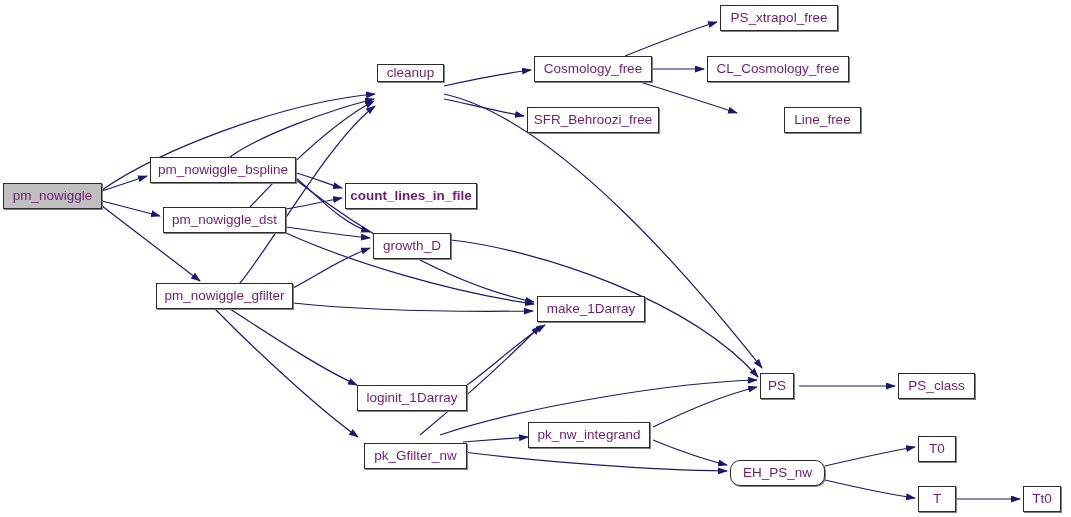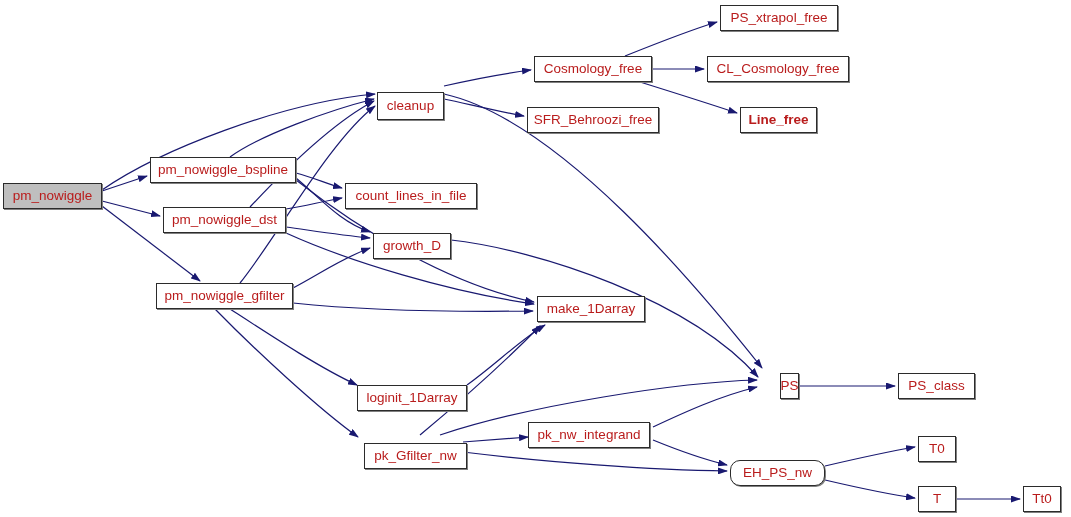--- a/index.html
+++ b/index.html
@@ -9,21 +9,21 @@
     background:#ffffff;
     font-family:"Liberation Sans", sans-serif;
     overflow:hidden;
   }
   #edges{position:absolute;left:0;top:0;width:1071px;height:517px;}
   .node{
     position:absolute;
     box-sizing:border-box;
     border:1px solid #2b2b2b;
     background:#ffffff;
-    color:#b91c1c;
+    color:#701a75;
     display:flex;
     align-items:center;
     justify-content:center;
     font-size:13.5px;
     line-height:1;
     white-space:nowrap;
     box-shadow:1px 1px 0 0 #808080;
     z-index:2;
   }
   .node.highlight{background:#bfbfbf;}
@@ -83,24 +83,24 @@
       </div>
       <div class="node" style="left: 150px; top: 157px; width: 146px; height: 26px;">
         <span class="lbl">pm_nowiggle_bspline</span>
       </div>
       <div class="node" style="left: 163px; top: 207px; width: 123px; height: 26px;">
         <span class="lbl">pm_nowiggle_dst</span>
       </div>
       <div class="node" style="left: 156px; top: 283px; width: 137px; height: 26px;">
         <span class="lbl">pm_nowiggle_gfilter</span>
       </div>
-      <div class="node" style="left: 377px; top: 92px; width: 67px; height: 28px;">
+      <div class="node" style="left: 377px; top: 64px; width: 67px; height: 18px;">
         <span class="lbl">cleanup</span>
       </div>
-      <div class="node" style="left: 345px; top: 183px; width: 132px; height: 26px;">
+      <div class="node" style="left: 345px; top: 183px; width: 132px; height: 26px; font-weight: bold;">
         <span class="lbl">count_lines_in_file</span>
       </div>
       <div class="node" style="left: 373px; top: 233px; width: 78px; height: 26px;">
         <span class="lbl">growth_D</span>
       </div>
       <div class="node" style="left: 537px; top: 296px; width: 108px; height: 26px;">
         <span class="lbl">make_1Darray</span>
       </div>
       <div class="node" style="left: 357px; top: 385px; width: 110px; height: 26px;">
         <span class="lbl">loginit_1Darray</span>
@@ -113,27 +113,27 @@
       </div>
       <div class="node" style="left: 527px; top: 107px; width: 132px; height: 26px;">
         <span class="lbl">SFR_Behroozi_free</span>
       </div>
       <div class="node" style="left: 720px; top: 5px; width: 118px; height: 26px;">
         <span class="lbl">PS_xtrapol_free</span>
       </div>
       <div class="node" style="left: 707px; top: 56px; width: 142px; height: 26px;">
         <span class="lbl">CL_Cosmology_free</span>
       </div>
-      <div class="node" style="left: 740px; top: 107px; width: 77px; height: 26px; font-weight: bold;">
+      <div class="node" style="left: 784px; top: 107px; width: 77px; height: 26px;">
         <span class="lbl">Line_free</span>
       </div>
       <div class="node" style="left: 528px; top: 422px; width: 122px; height: 26px;">
         <span class="lbl">pk_nw_integrand</span>
       </div>
-      <div class="node" style="left: 780px; top: 373px; width: 19px; height: 26px;">
+      <div class="node" style="left: 760px; top: 373px; width: 34px; height: 26px;">
         <span class="lbl">PS</span>
       </div>
       <div class="node" style="left: 898px; top: 373px; width: 77px; height: 26px;">
         <span class="lbl">PS_class</span>
       </div>
       <div class="node" style="left: 730px; top: 460px; width: 95px; height: 26px; border-radius: 10px;">
         <span class="lbl">EH_PS_nw</span>
       </div>
       <div class="node" style="left: 918px; top: 436px; width: 38px; height: 26px;">
         <span class="lbl">T0</span>

